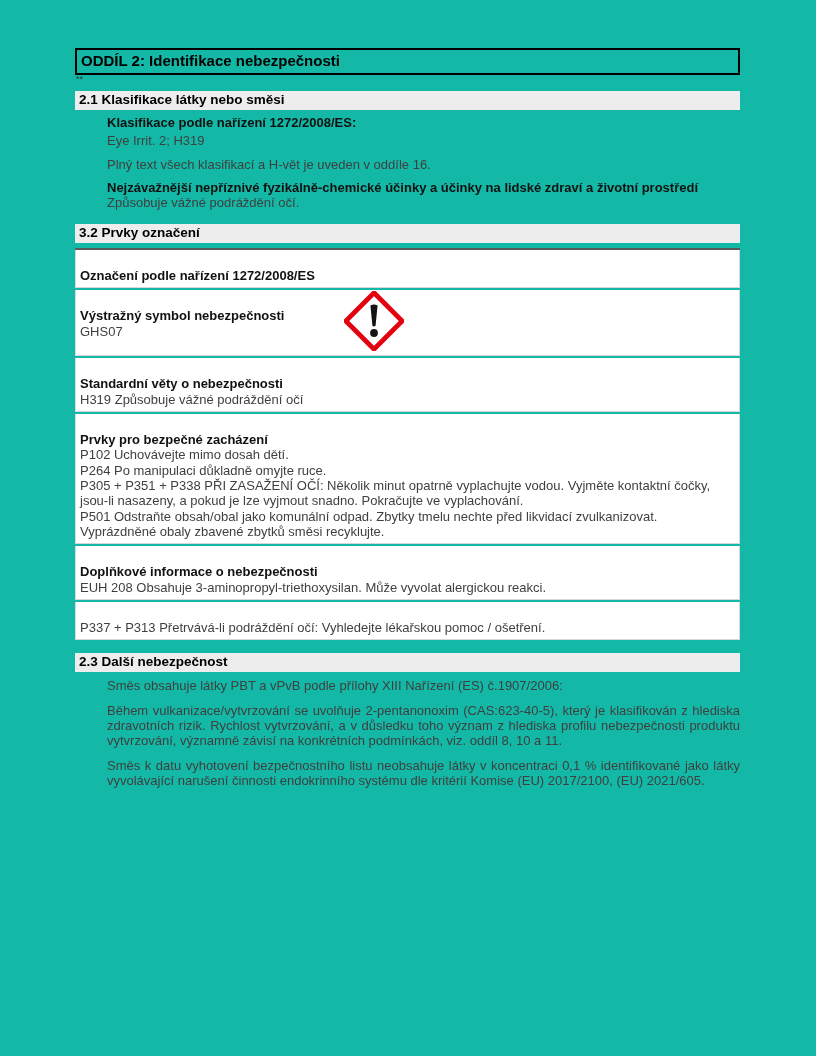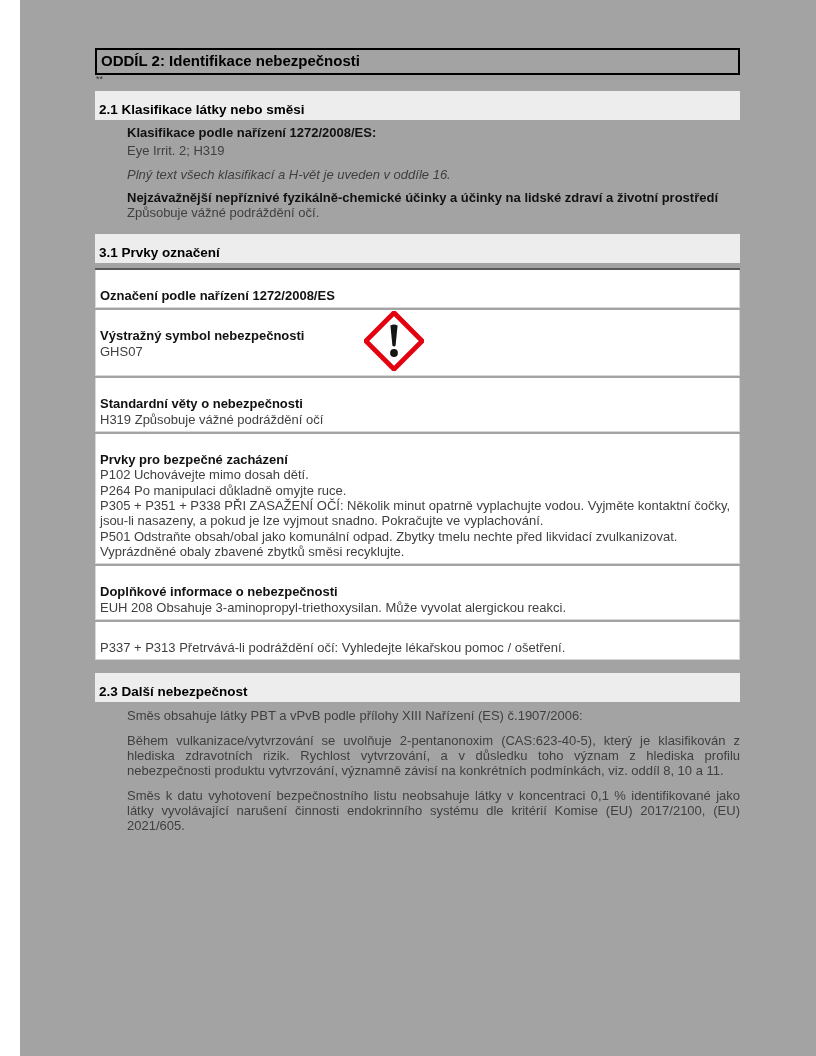--- a/index.html
+++ b/index.html
@@ -2,39 +2,39 @@
 <html lang="cs"><head>
 <meta charset="utf-8">
 <style>
   * { margin:0; padding:0; box-sizing:border-box; }
   html,body { background:#ffffff; }
   body {
     width:816px; height:1056px; position:relative; overflow:hidden;
     font-family:"Liberation Sans","DejaVu Sans",sans-serif;
     font-size:13px; color:#3f3f3f; line-height:1.18;
   }
-  .page { position:absolute; inset:0; background:#a3a3a3; padding:48px 76px 0 75px;margin-left:20px; }
+  .page { position:absolute; inset:0; background:#14b8a6; padding:48px 76px 0 75px; }
 
   .section-box {
     border:2px solid #000; color:#000; font-weight:bold; font-size:15px;
     padding:2px 4px 3px 4px; line-height:1.2;
   }
   .rev-marker { font-size:9px; color:#333; letter-spacing:0px; margin:0 0 6px 1px; line-height:1.1; }
 
   .bar {
     background:#ededed; color:#000; font-weight:bold; font-size:13.5px;
-    padding:11px 4px 2px 4px; line-height:1.2;
+    padding:1px 4px 2px 4px; line-height:1.2;
   }
   .bar-21 { margin-top:0; }
   .bar-22 { margin-top:13px; }
   .bar-23 { margin-top:13px; }
 
   .block { margin-left:32px; margin-top:5px; }
   .b { font-weight:bold; color:#111; }
-  .it { font-style:italic; }
+  .it { }
   .mt3 { margin-top:3px; }
   .mt8 { margin-top:8px; }
   .jst { text-align:justify; }
 
   .ltable { margin-top:5px; border-top:2px solid #5a5a5a; }
   .trow {
     border:1px solid #d8d8d8; border-top:none; background:#fff;
     padding:18px 7px 4px 4px; position:relative; margin-top:2px;
   }
   .trow:first-child { margin-top:0; }
@@ -57,21 +57,21 @@
 
   <div class="bar bar-21">2.1 Klasifikace látky nebo směsi</div>
   <div class="block">
     <div class="b">Klasifikace podle nařízení 1272/2008/ES:</div>
     <div class="mt3">Eye Irrit. 2; H319</div>
     <div class="it mt8">Plný text všech klasifikací a H-vět je uveden v oddíle 16.</div>
     <div class="b mt8">Nejzávažnější nepříznivé fyzikálně-chemické účinky a účinky na lidské zdraví a životní prostředí</div>
     <div>Způsobuje vážné podráždění očí.</div>
   </div>
 
-  <div class="bar bar-22">3.1 Prvky označení</div>
+  <div class="bar bar-22">3.2 Prvky označení</div>
 
   <div class="ltable">
 
     <div class="trow">
       <span class="b">Označení podle nařízení 1272/2008/ES</span>
     </div>
 
     <div class="trow trow-pictogram">
       <div class="b">Výstražný symbol nebezpečnosti</div>
       <div>GHS07</div>

